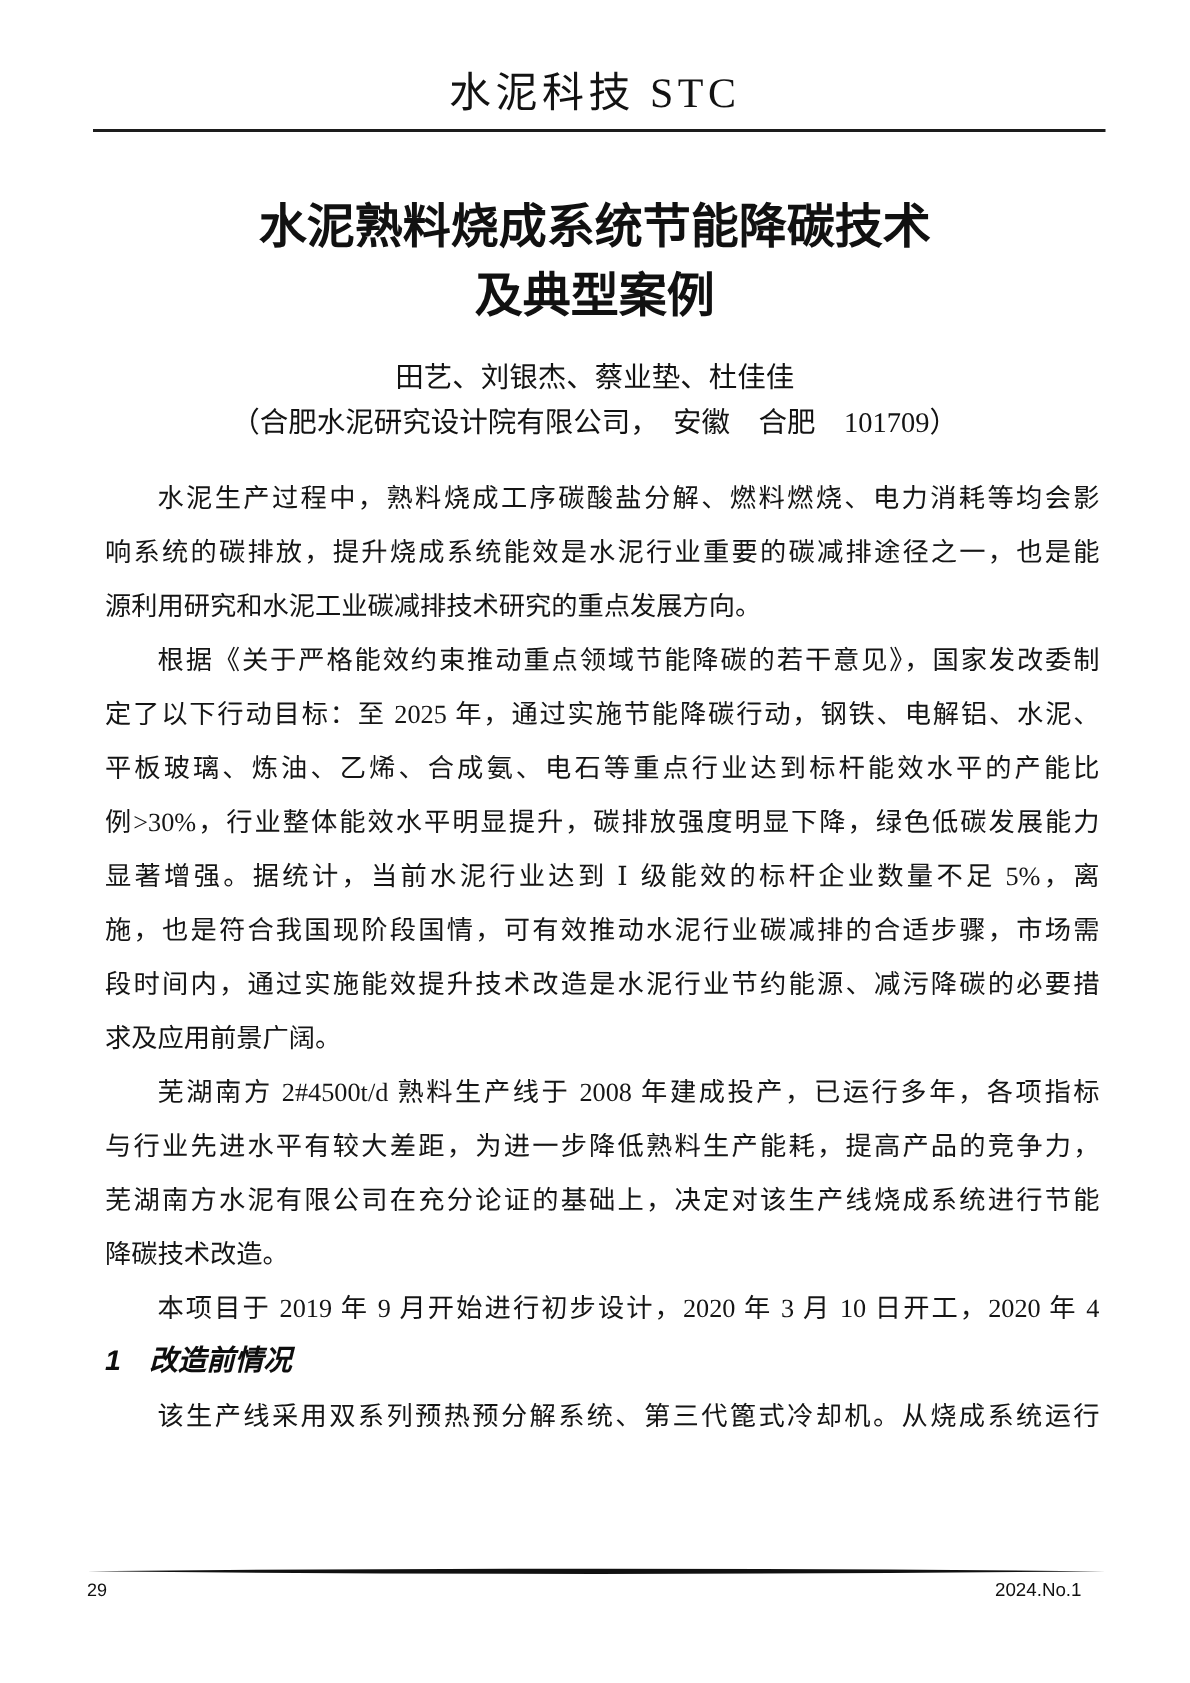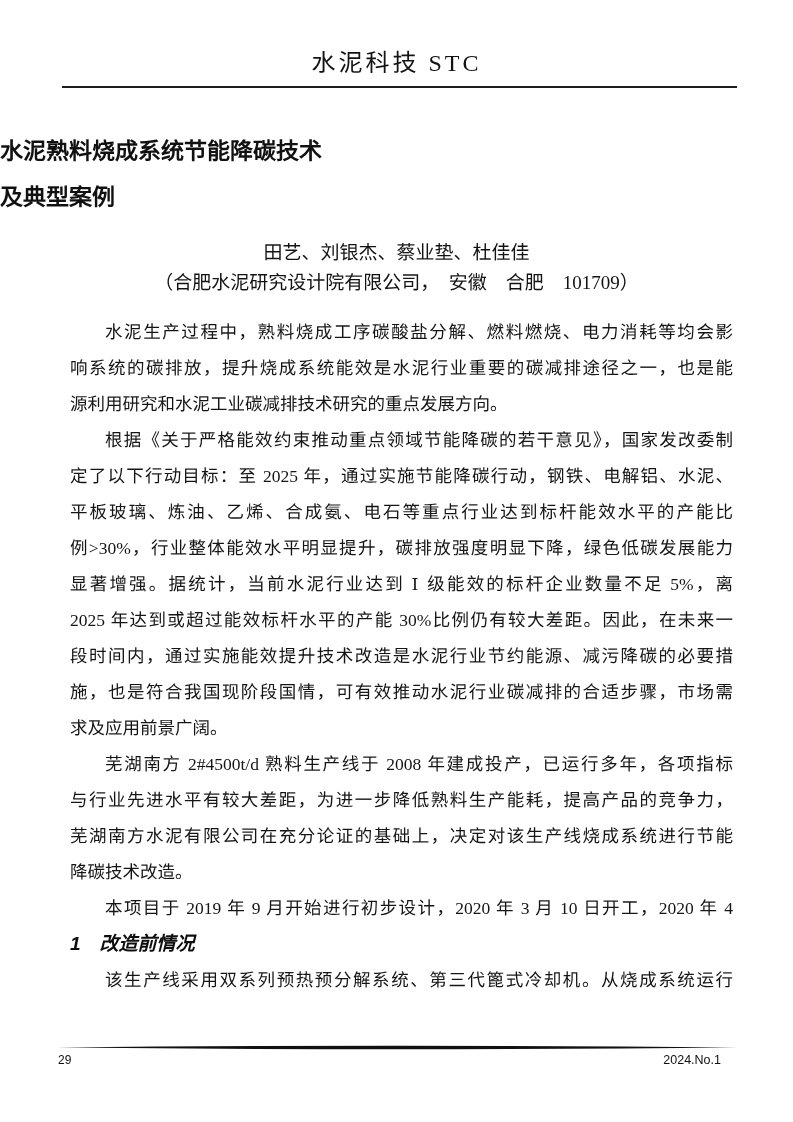--- a/index.html
+++ b/index.html
@@ -9,37 +9,37 @@
     height: 1122px;
     background: #ffffff;
     color: #131313;
     font-family: "Liberation Serif", "DejaVu Serif", serif;
     overflow: hidden;
   }
   
   .journal-header {
     padding-top: 48px;
     text-align: center;
-    font-size: 24px;
+    font-size: 28px;
     line-height: 30px;
     letter-spacing: 3px;
     font-family: "Liberation Serif", "DejaVu Serif", serif;
   }
   .header-rule {
     height: 2px;
     background: #1d1d1d;
     margin: 8px 56px 0 62px;
   }
   
   .article-title {
     margin-top: 40px;
-    text-align: left;
+    text-align: center;
     font-family: "Liberation Sans", "DejaVu Sans", sans-serif;
     font-weight: 700;
-    font-size: 23px;
+    font-size: 32px;
     line-height: 46px;
     color: #111;
   }
   .authors {
     margin-top: 18px;
     text-align: center;
     font-size: 19px;
     line-height: 30px;
   }
   .affiliation {
@@ -122,23 +122,22 @@
         <div class="para-line first">水泥生产过程中，熟料烧成工序碳酸盐分解、燃料燃烧、电力消耗等均会影</div>
         <div class="para-line">响系统的碳排放，提升烧成系统能效是水泥行业重要的碳减排途径之一，也是能</div>
         <div class="para-line final">源利用研究和水泥工业碳减排技术研究的重点发展方向。</div>
       </div>
       <div class="para">
         <div class="para-line first">根据《关于严格能效约束推动重点领域节能降碳的若干意见》，国家发改委制</div>
         <div class="para-line">定了以下行动目标：至 2025 年，通过实施节能降碳行动，钢铁、电解铝、水泥、</div>
         <div class="para-line">平板玻璃、炼油、乙烯、合成氨、电石等重点行业达到标杆能效水平的产能比</div>
         <div class="para-line">例&gt;30%，行业整体能效水平明显提升，碳排放强度明显下降，绿色低碳发展能力</div>
         <div class="para-line">显著增强。据统计，当前水泥行业达到 Ⅰ 级能效的标杆企业数量不足 5%，离</div>
-        <div class="para-line">2025 年达到或超过能效标杆水平的产能 30%比例仍有较大差距。因此，在未来一</div>
+        <div class="para-line">施，也是符合我国现阶段国情，可有效推动水泥行业碳减排的合适步骤，市场需</div>
         <div class="para-line">段时间内，通过实施能效提升技术改造是水泥行业节约能源、减污降碳的必要措</div>
-        <div class="para-line">施，也是符合我国现阶段国情，可有效推动水泥行业碳减排的合适步骤，市场需</div>
         <div class="para-line final">求及应用前景广阔。</div>
       </div>
       <div class="para">
         <div class="para-line first">芜湖南方 2#4500t/d 熟料生产线于 2008 年建成投产，已运行多年，各项指标</div>
         <div class="para-line">与行业先进水平有较大差距，为进一步降低熟料生产能耗，提高产品的竞争力，</div>
         <div class="para-line">芜湖南方水泥有限公司在充分论证的基础上，决定对该生产线烧成系统进行节能</div>
         <div class="para-line final">降碳技术改造。</div>
       </div>
       <div class="para">
         <div class="para-line first">本项目于 2019 年 9 月开始进行初步设计，2020 年 3 月 10 日开工，2020 年 4</div>

